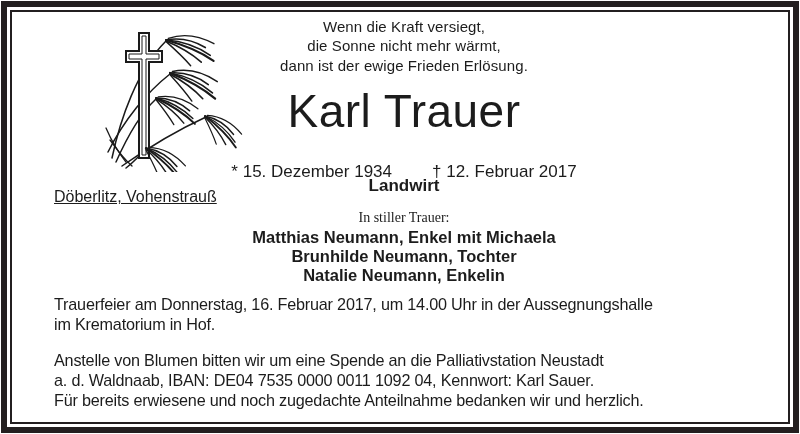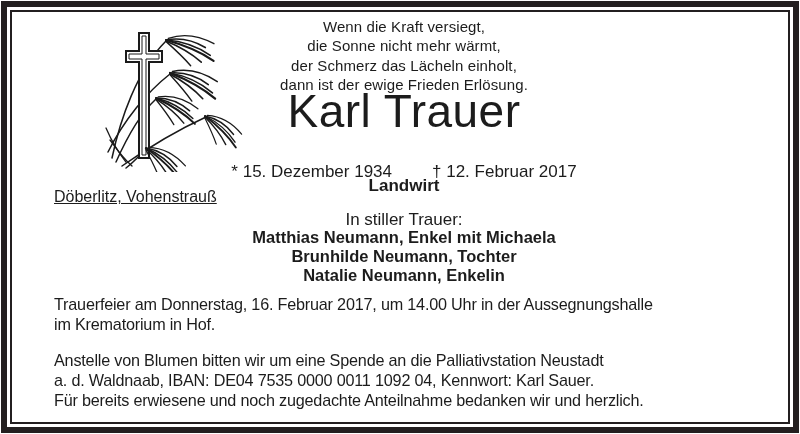--- a/index.html
+++ b/index.html
@@ -43,21 +43,21 @@
     top:140px; font-size:17px; font-weight:bold;margin-top:36px;
   }
   .life-dates{
     top:162px; font-size:17px;
   }
   .life-dates .death{ margin-left:40px; }
   .residence{
     top:188px; left:54px; font-size:16px;text-decoration:underline;
   }
   .mourning-intro{
-    top:210px; font-size:17px;
+    top:210px; font-size:14px;font-family:Liberation Serif, serif;
   }
   .mourners{
     top:228px; font-size:16.5px; font-weight:bold; line-height:19.2px;
   }
   .notice-par{
     left:54px; right:44px; font-size:16.2px; line-height:19.5px; letter-spacing:-0.2px;
   }
   .par-funeral{ top:295px; }
   .par-donation{ top:351px; }
   .par-thanks{ top:391px; }
@@ -96,21 +96,20 @@
   <use href="#ear" transform="translate(64,20) rotate(8)"></use>
   <use href="#ear" transform="translate(68,53) rotate(14)"></use>
   <use href="#ear" transform="translate(54,78) rotate(18) scale(0.9)"></use>
   <use href="#ear" transform="translate(103,96) rotate(30) scale(0.85)"></use>
   <use href="#ear" transform="translate(44,128) rotate(28) scale(0.9)"></use>
 </svg>
 
 <div class="abs centered verse">
   <div>Wenn die Kraft versiegt,</div>
   <div>die Sonne nicht mehr wärmt,</div>
-  <div>der Schmerz das Lächeln einholt,</div>
   <div>dann ist der ewige Frieden Erlösung.</div>
 </div>
 
 <div class="abs centered deceased-name">Karl Trauer</div>
 
 <div class="abs centered profession">Landwirt</div>
 
 <div class="abs centered life-dates">
   <span class="birth">* 15. Dezember 1934</span><span class="death">† 12. Februar 2017</span>
 </div>

